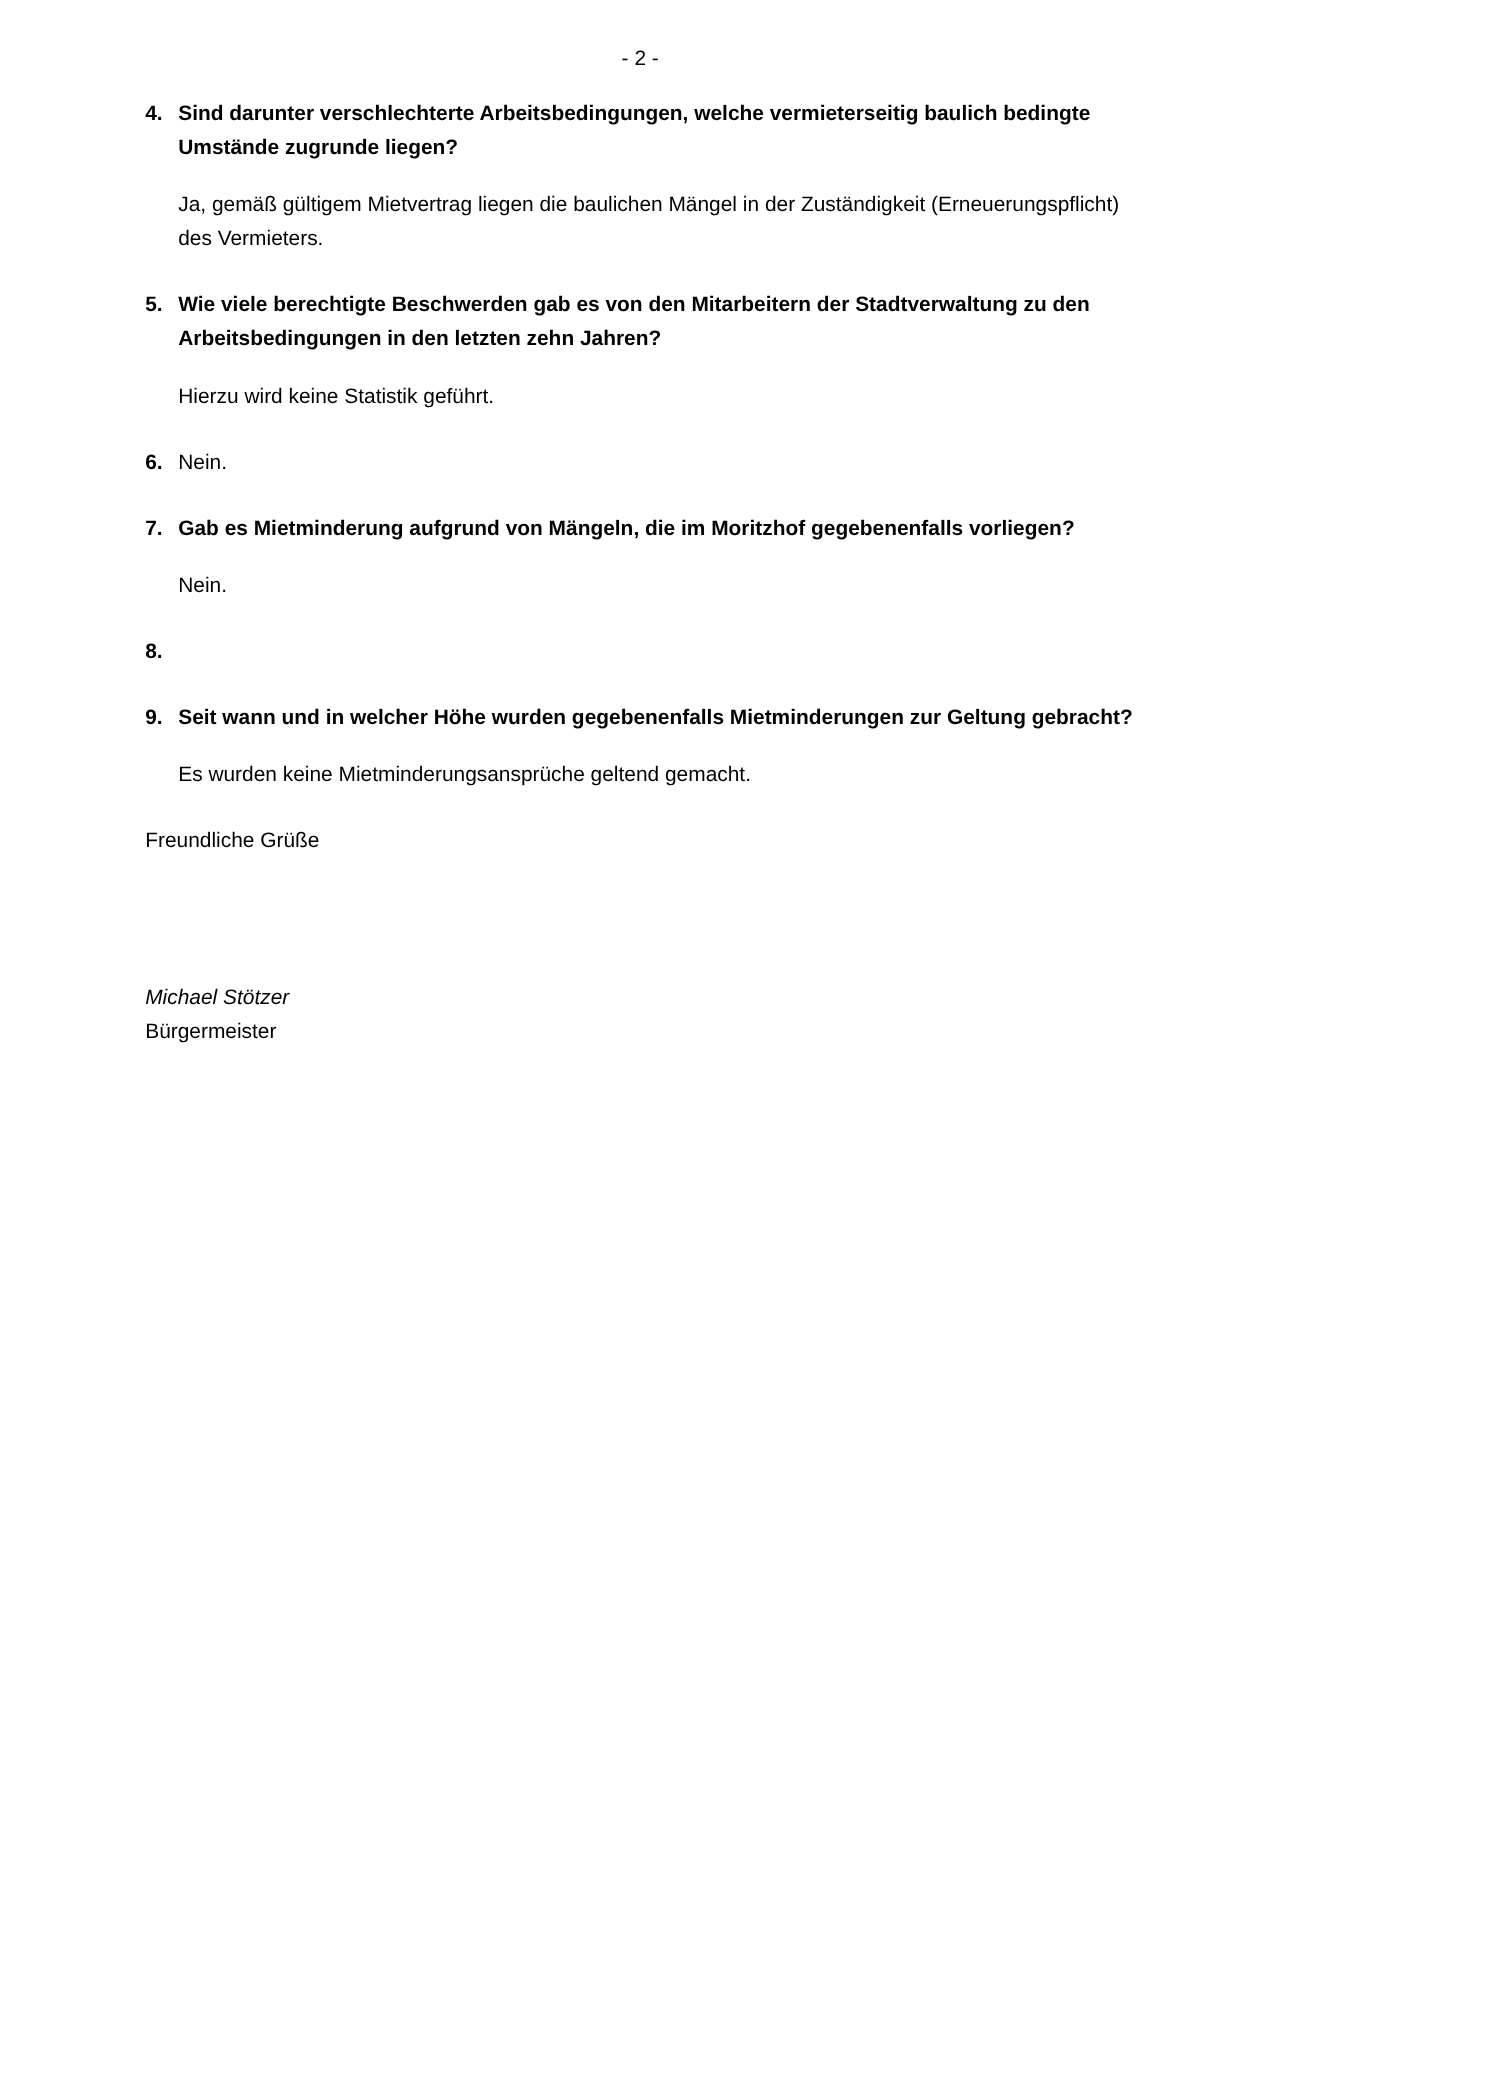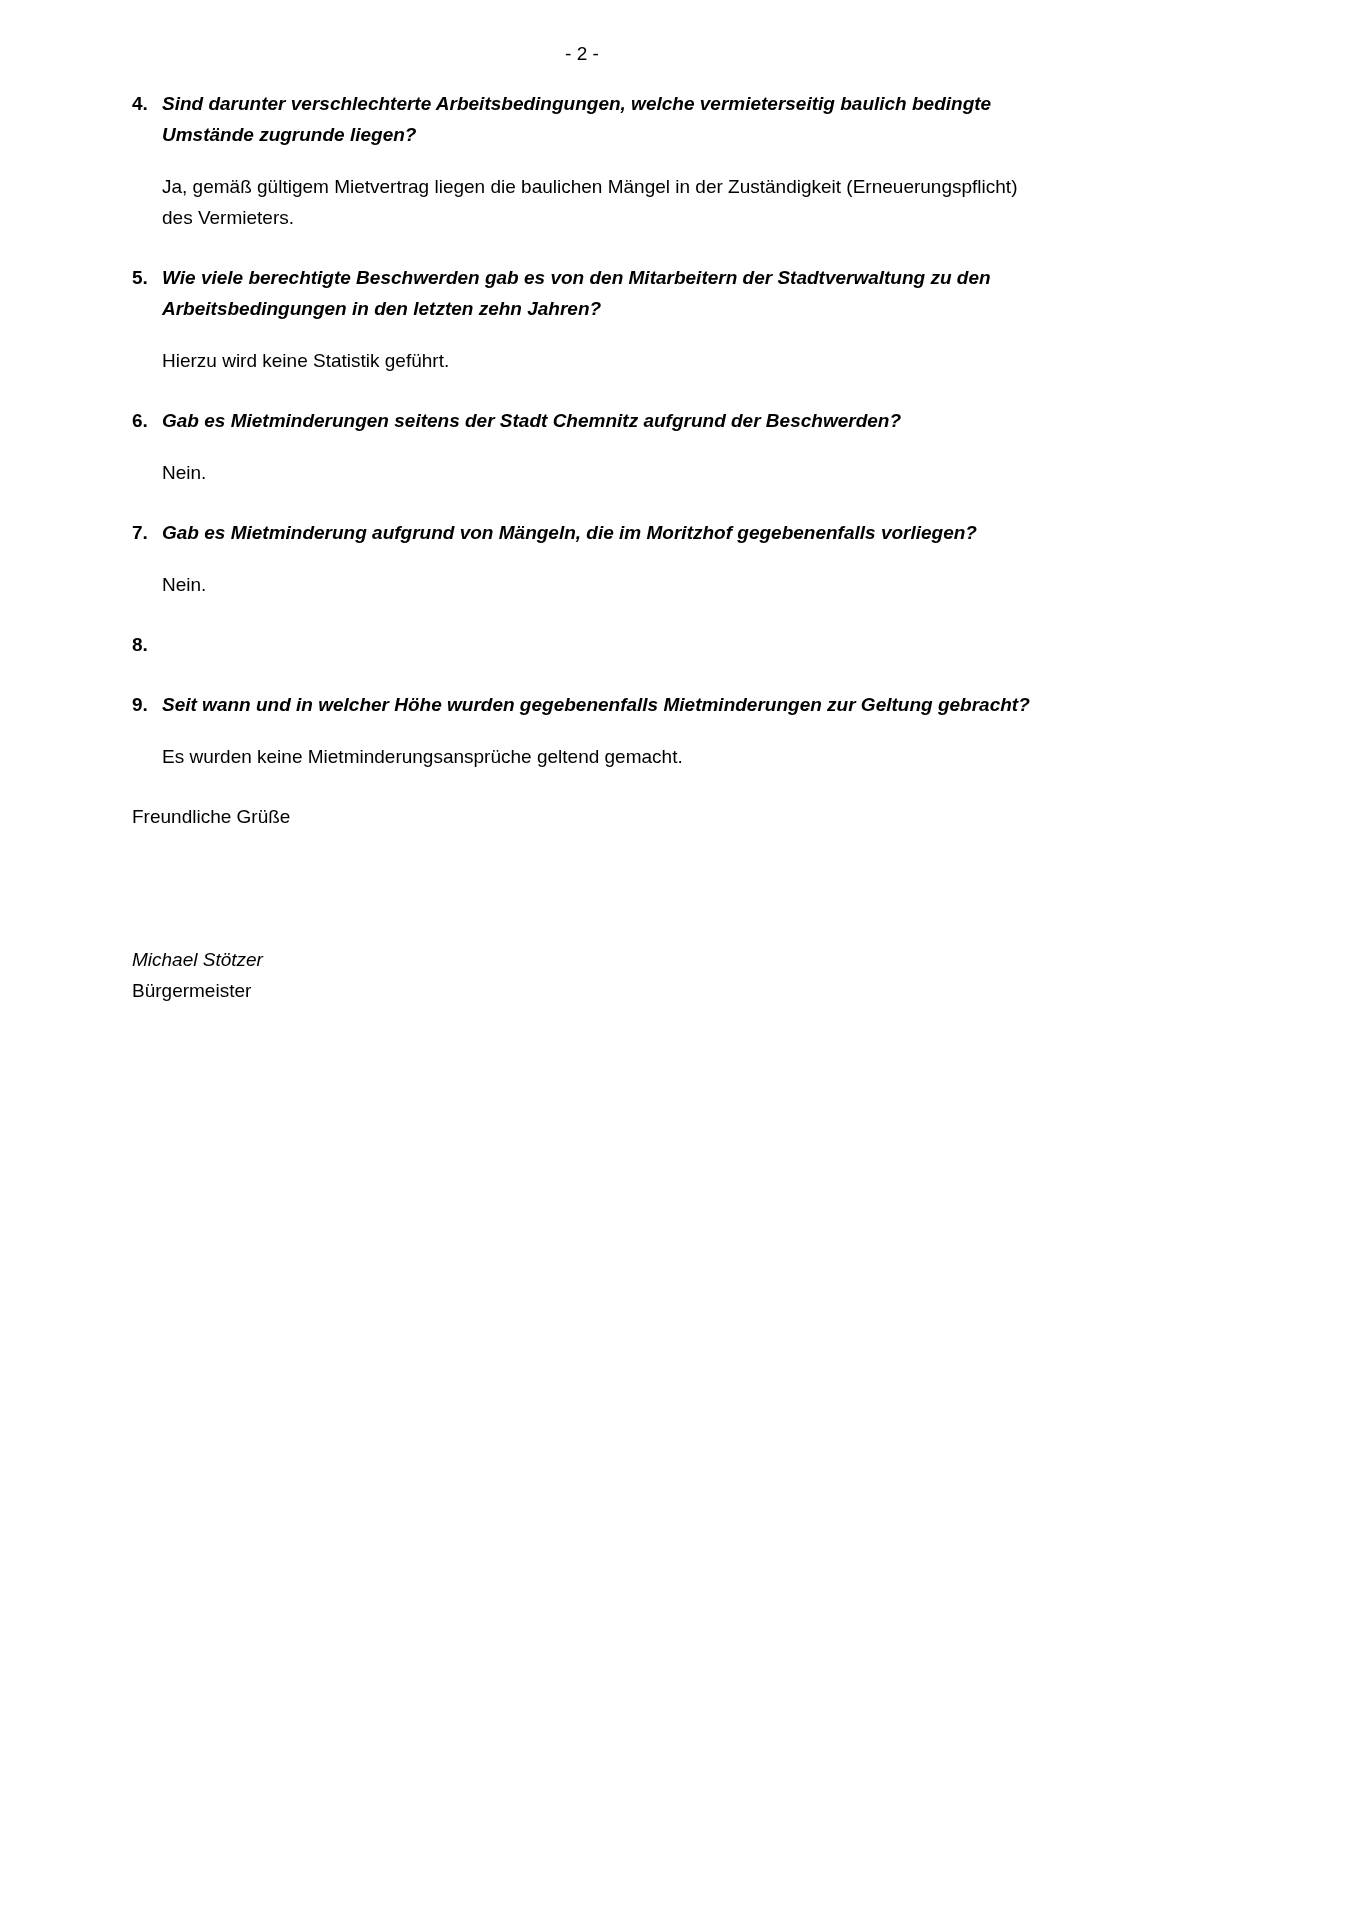--- a/index.html
+++ b/index.html
@@ -34,21 +34,20 @@
   .qa-item.first { margin-top: 19px; }
   .qa-num {
     width: 30px;
     flex: 0 0 30px;
     font-weight: bold;
   }
   .qa-body { width: 880px; }
   .qa-question {
     font-weight: bold;
     margin-bottom: 21px;
-    font-style: italic;
   }
   .qa-answer { font-weight: normal; }
   .salutation { margin-top: 27px; }
   .signature-block { margin-top: 112px; }
   .signer-name { font-style: italic; }
   .signer-title { font-style: normal; }
 </style>
 </head>
 <body>
 
@@ -70,21 +69,20 @@
       <div class="qa-num">5.</div>
       <div class="qa-body">
         <div class="qa-question">Wie viele berechtigte Beschwerden gab es von den Mitarbeitern der Stadtverwaltung zu den Arbeitsbedingungen in den letzten zehn Jahren?</div>
         <div class="qa-answer">Hierzu wird keine Statistik geführt.</div>
       </div>
     </div>
 
     <div class="qa-item">
       <div class="qa-num">6.</div>
       <div class="qa-body">
-        <div class="qa-question">Gab es Mietminderungen seitens der Stadt Chemnitz aufgrund der Beschwerden?</div>
         <div class="qa-answer">Nein.</div>
       </div>
     </div>
 
     <div class="qa-item">
       <div class="qa-num">7.</div>
       <div class="qa-body">
         <div class="qa-question">Gab es Mietminderung aufgrund von Mängeln, die im Moritzhof gegebenenfalls vorliegen?</div>
         <div class="qa-answer">Nein.</div>
       </div>

